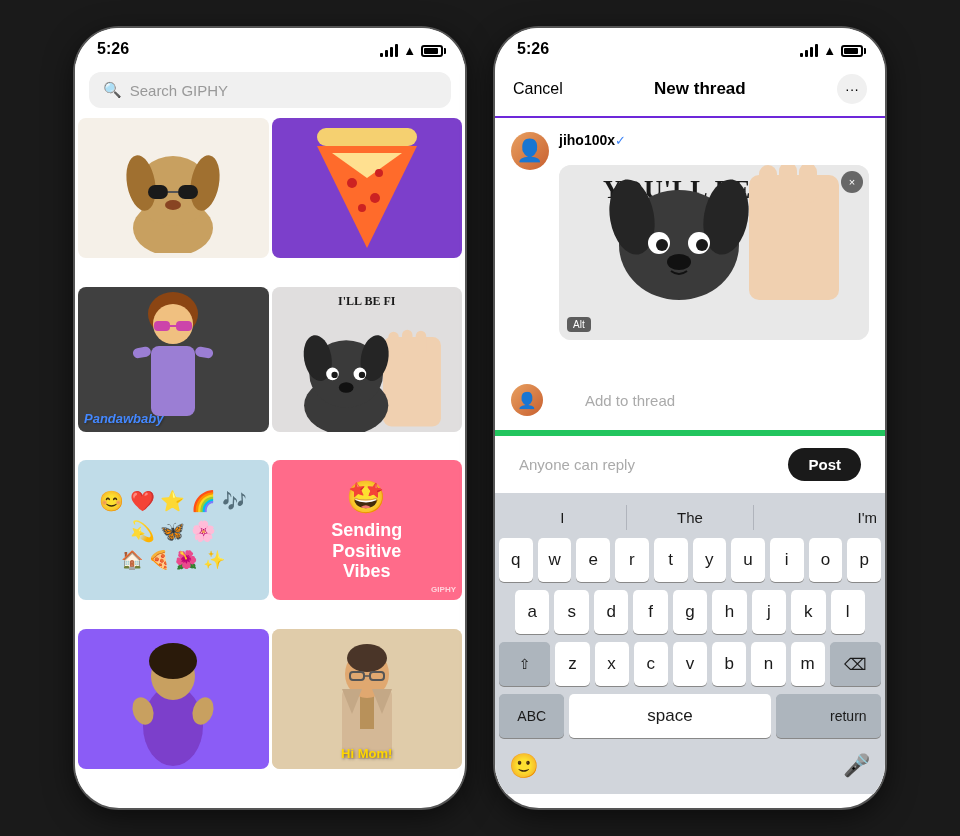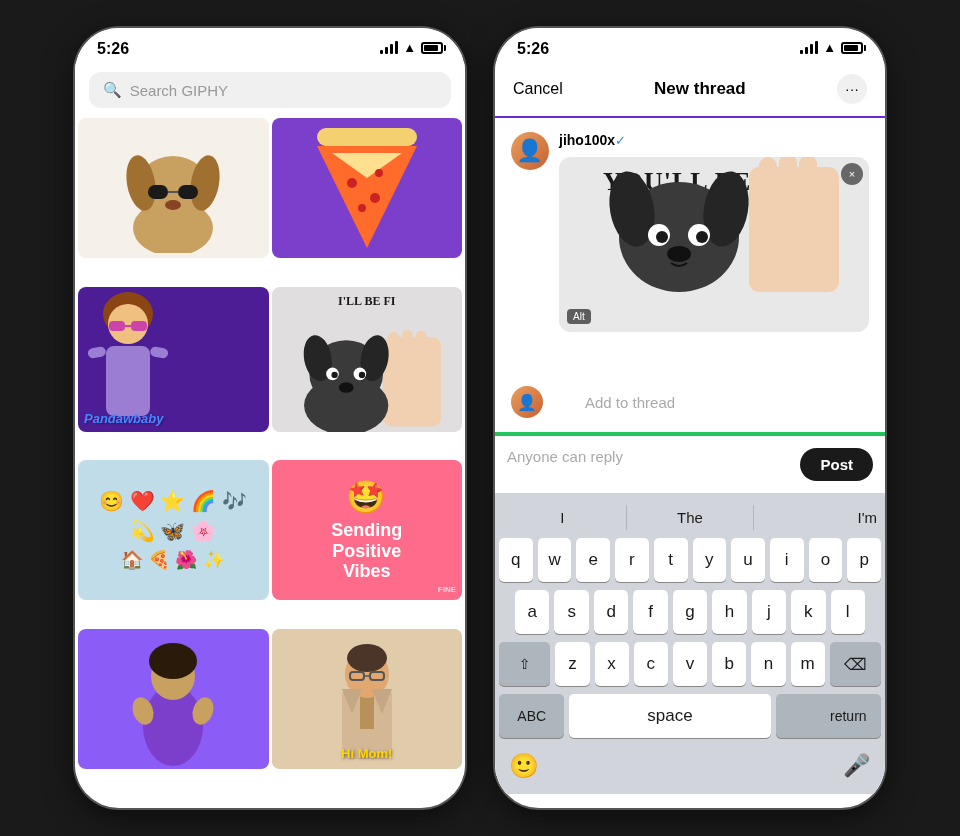--- a/index.html
+++ b/index.html
@@ -28,21 +28,21 @@
     }
     .phone-right {
       width: 390px;
       height: 780px;
     }
 
     
     .status-bar {
       display: flex;
       justify-content: space-between;
-      align-items: flex-start;
+      align-items: flex-end;
       padding: 12px 22px 6px;
       font-size: 15px;
       font-weight: 600;
       background: #fff;
     }
     .status-bar .time { font-weight: 700; font-size: 16px; }
     .status-icons { display: flex; align-items: center; gap: 5px; }
     .signal-bars { display: flex; align-items: flex-end; gap: 2px; }
     .signal-bars span {
       background: #000;
@@ -138,24 +138,25 @@
       overflow: hidden;
     }
     .gif-pizza {
       background: #7c3fcb;
       height: 140px;
       display: flex;
       align-items: center;
       justify-content: center;
     }
     .gif-girl {
-      background: #4c1d95;
+      background: #404040;
       height: 145px;
       display: flex;
       align-items: center;
+      justify-content: center;
       position: relative;
     }
     .gif-puppy-fine {
       background: #e8e8e8;
       height: 145px;
       display: flex;
       align-items: center;
       justify-content: center;
       position: relative;
     }
@@ -282,21 +283,21 @@
       justify-content: center;
     }
     .avatar-img {
       font-size: 22px;
     }
 
     .post-body { flex: 1; }
     .username-row {
       display: flex;
       align-items: center;
-      margin-bottom: 9px;
+      margin-bottom: 17px;
     }
     .username {
       font-size: 14px;
       font-weight: 600;
     }
     .verified-badge {
       color: #3b82f6;
       font-size: 13px;
     }
     .post-text {
@@ -380,23 +381,24 @@
       font-size: 16px;
     }
     .add-to-thread-text {
       color: #aaa;
       font-size: 15px;
       margin-left: 32px;
     }
 
     .reply-bar {
       display: flex;
+      align-items: center;
       justify-content: space-between;
-      padding: 12px 12px;
-      border-top: 4px solid #22c55e;
+      padding: 12px 24px;
+      border-top: 6px solid #22c55e;
     }
     .reply-placeholder {
       color: #aaa;
       font-size: 15px;
     }
     .post-btn {
       background: #1a1a1a;
       color: #fff;
       border: none;
       border-radius: 20px;
@@ -619,21 +621,21 @@
             <span style="font-size:18px;">✨</span>
           </div>
         </div>
       </div>
 
       <div class="gif-cell gif-positive-vibes">
         <div class="vibes-alien">🤩</div>
         <div class="vibes-text" style="white-space: pre-line;">Sending
 Positive
 Vibes</div>
-        <span class="giphy-branding">FINE</span>
+        <span class="giphy-branding">GIPHY</span>
       </div>
 
       <div class="gif-cell gif-woman">
         <svg width="100" height="135" viewBox="0 0 100 135">
 
           <ellipse cx="50" cy="95" rx="30" ry="40" fill="#7c3fcb"></ellipse>
 
           <ellipse cx="50" cy="45" rx="22" ry="24" fill="#c8a060"></ellipse>
 
           <ellipse cx="50" cy="30" rx="24" ry="18" fill="#2a1a0a"></ellipse>

